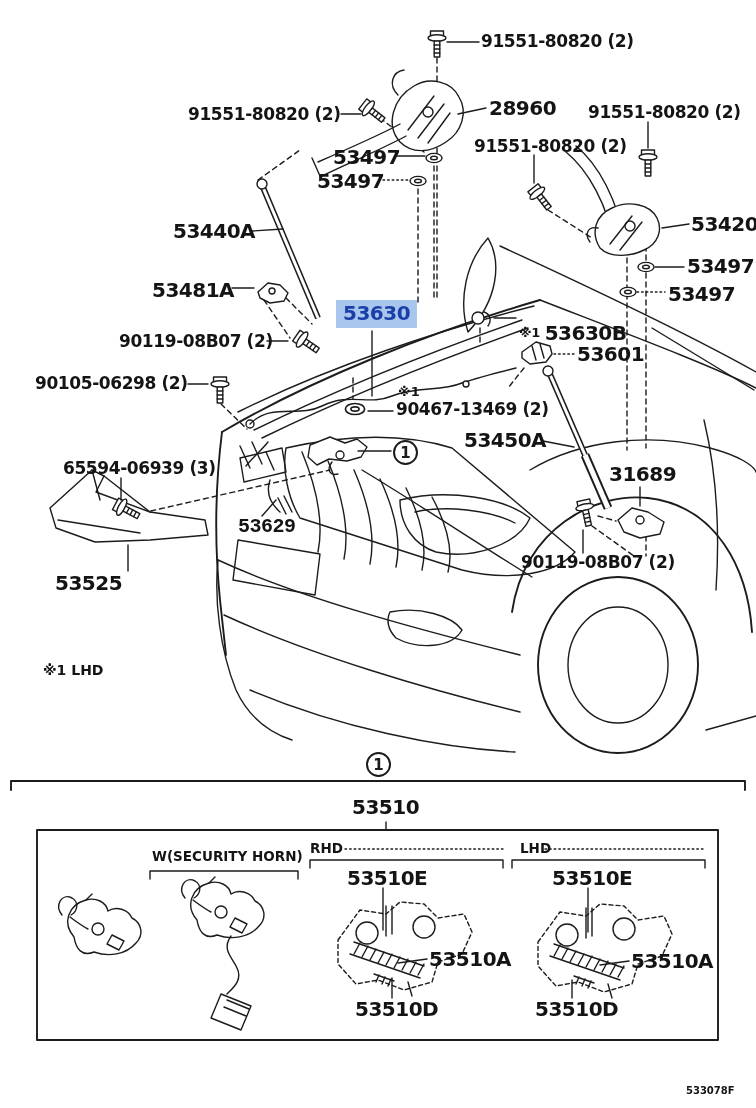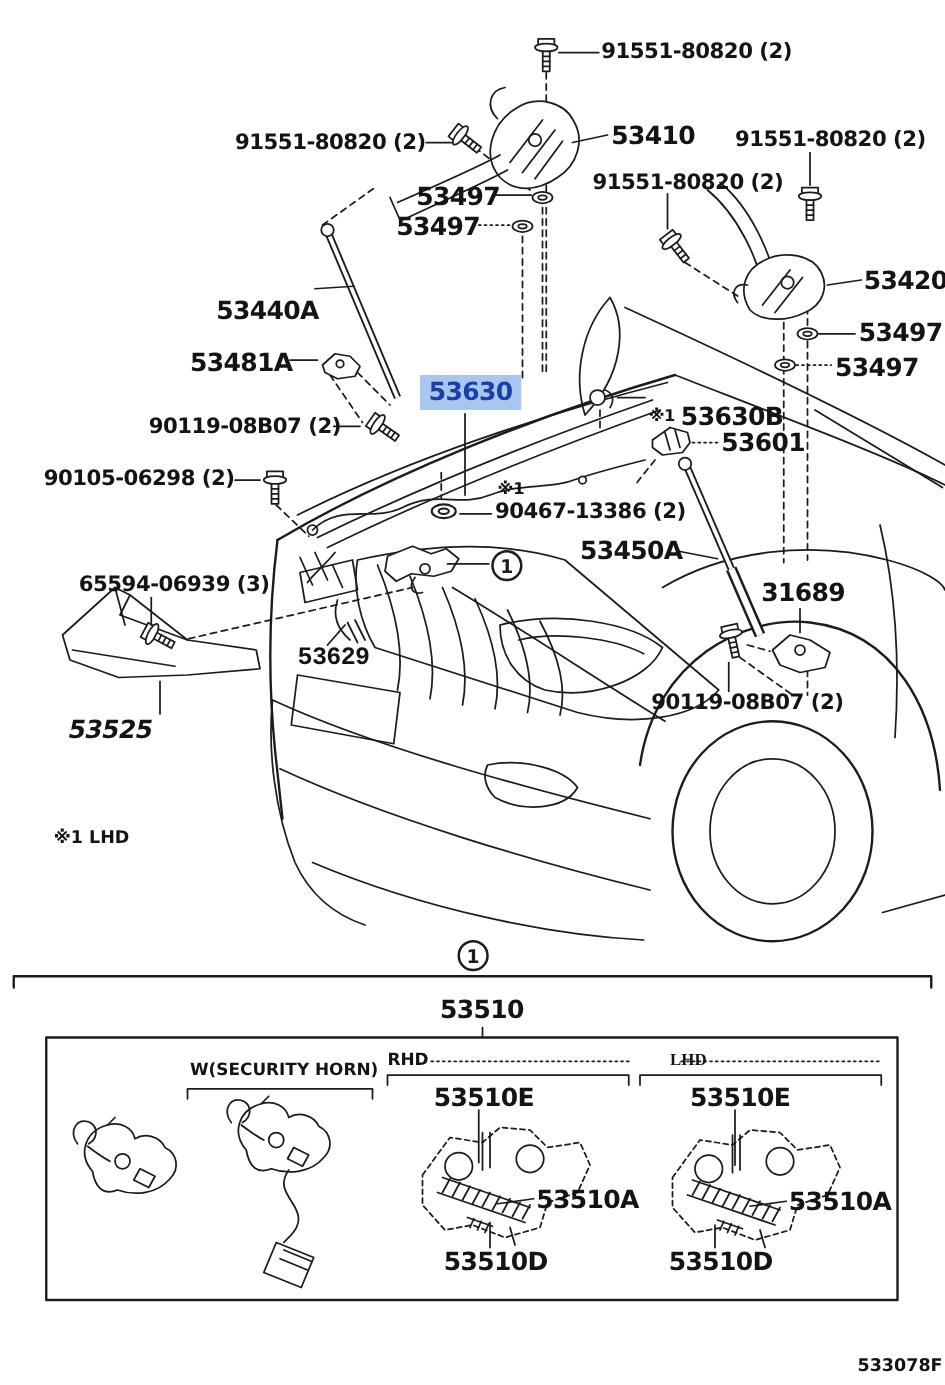--- a/index.html
+++ b/index.html
@@ -10,21 +10,21 @@
   .artw{stroke:#1c1c1c;fill:#ffffff;stroke-width:1.4;stroke-linecap:round;stroke-linejoin:round;}
   .dash{stroke-dasharray:5 4;}
   .dash2{stroke-dasharray:4 3;}
   .dot{stroke-dasharray:1.6 3;}
   .thick{stroke-width:1.9;}
   #labels{position:absolute;left:0;top:0;width:100%;height:100%;}
   .lbl{position:absolute;font-weight:bold;color:#141414;white-space:nowrap;
        letter-spacing:-0.5px;font-size:20px;line-height:1.05;}
   .lbl.long{font-size:17px;letter-spacing:-0.4px;}
   .lbl.small{font-size:13.5px;letter-spacing:0;}
-  .lbl.tiny{font-size:14px;letter-spacing:0;}
+  .lbl.tiny{font-size:10px;letter-spacing:0;}
   .lbl.note{font-size:14px;letter-spacing:0;}
   .lbl.ref{font-size:13px;letter-spacing:0;}
   .lbl.hl{background:var(--hl-bg,#a9c7ee);color:var(--hl-fg,#1b3fa8);padding:3px 7px 4px 7px;}
   .lbl .refpre{font-size:13px;font-weight:bold;margin-right:5px;vertical-align:3px;}
   .circ{position:absolute;width:21px;height:21px;border:2px solid #1c1c1c;border-radius:50%;
         background:#fff;display:flex;align-items:center;justify-content:center;
         font-weight:bold;font-size:15px;color:#1c1c1c;}
 </style>
 </head>
 <body>
@@ -269,48 +269,48 @@
     <path class="art" d="M392,998 V978"></path>
     <path class="art" d="M588,888 V932"></path>
     <path class="art" d="M629,961 L600,965"></path>
     <path class="art" d="M572,998 V980"></path>
   </g>
 </svg>
 
 <div id="labels">
       <div class="lbl long" style="left: 481px; top: 33px;"><span>91551-80820 (2)</span></div>
       <div class="lbl long" style="left: 188px; top: 106px;"><span>91551-80820 (2)</span></div>
-      <div class="lbl" style="left: 489px; top: 98px;"><span>53410</span></div>
+      <div class="lbl" style="left: 489px; top: 98px;"><span>28960</span></div>
       <div class="lbl long" style="left: 474px; top: 138px;"><span>91551-80820 (2)</span></div>
       <div class="lbl long" style="left: 588px; top: 104px;"><span>91551-80820 (2)</span></div>
       <div class="lbl" style="left: 333px; top: 147px;"><span>53497</span></div>
       <div class="lbl" style="left: 317px; top: 171px;"><span>53497</span></div>
-      <div class="lbl" style="left: 173px; top: 221px; margin-top: 17px;"><span>53440A</span></div>
+      <div class="lbl" style="left: 173px; top: 221px;"><span>53440A</span></div>
       <div class="lbl" style="left: 691px; top: 214px;"><span>53420</span></div>
       <div class="lbl" style="left: 687px; top: 256px;"><span>53497</span></div>
       <div class="lbl" style="left: 668px; top: 284px;"><span>53497</span></div>
       <div class="lbl" style="left: 152px; top: 280px;"><span>53481A</span></div>
       <div class="lbl hl" style="left: 336px; top: 300px;"><span>53630</span></div>
       <div class="lbl" style="left: 519px; top: 307px; margin-top: 16px;"><span class="refpre">※1</span><span>53630B</span></div>
       <div class="lbl long" style="left: 119px; top: 333px;"><span>90119-08B07 (2)</span></div>
       <div class="lbl" style="left: 577px; top: 344px;"><span>53601</span></div>
       <div class="lbl long" style="left: 35px; top: 375px;"><span>90105-06298 (2)</span></div>
       <div class="lbl ref" style="left: 398px; top: 385px;"><span>※1</span></div>
-      <div class="lbl long" style="left: 396px; top: 401px;"><span>90467-13386 (2)</span></div>
+      <div class="lbl long" style="left: 396px; top: 401px;"><span>90467-13469 (2)</span></div>
       <div class="lbl" style="left: 464px; top: 430px;"><span>53450A</span></div>
       <div class="lbl long" style="left: 63px; top: 460px;"><span>65594-06939 (3)</span></div>
       <div class="lbl" style="left: 609px; top: 464px;"><span>31689</span></div>
       <div class="lbl" style="left: 238px; top: 516px; font-family: Liberation Mono, monospace;"><span>53629</span></div>
-      <div class="lbl" style="left: 55px; top: 573px; font-style: italic;"><span>53525</span></div>
+      <div class="lbl" style="left: 55px; top: 573px;"><span>53525</span></div>
       <div class="lbl long" style="left: 521px; top: 554px;"><span>90119-08B07 (2)</span></div>
       <div class="lbl note" style="left: 43px; top: 663px;"><span>※1 LHD</span></div>
       <div class="lbl" style="left: 352px; top: 797px; text-align: center;"><span>53510</span></div>
       <div class="lbl small" style="left: 152px; top: 849px;"><span>W(SECURITY HORN)</span></div>
       <div class="lbl small" style="left: 310px; top: 841px;"><span>RHD</span></div>
-      <div class="lbl small" style="left: 536px; top: 841px; font-family: Liberation Serif, serif;"><span>LHD</span></div>
+      <div class="lbl small" style="left: 520px; top: 841px;"><span>LHD</span></div>
       <div class="lbl" style="left: 347px; top: 868px;"><span>53510E</span></div>
       <div class="lbl" style="left: 429px; top: 949px;"><span>53510A</span></div>
       <div class="lbl" style="left: 355px; top: 999px;"><span>53510D</span></div>
       <div class="lbl" style="left: 552px; top: 868px;"><span>53510E</span></div>
       <div class="lbl" style="left: 631px; top: 951px;"><span>53510A</span></div>
       <div class="lbl" style="left: 535px; top: 999px;"><span>53510D</span></div>
       <div class="lbl tiny" style="left: 686px; top: 1086px;"><span>533078F</span></div>
     </div>
 <div id="callouts">
       <div class="circ" style="left: 393px; top: 440px;">1</div>

